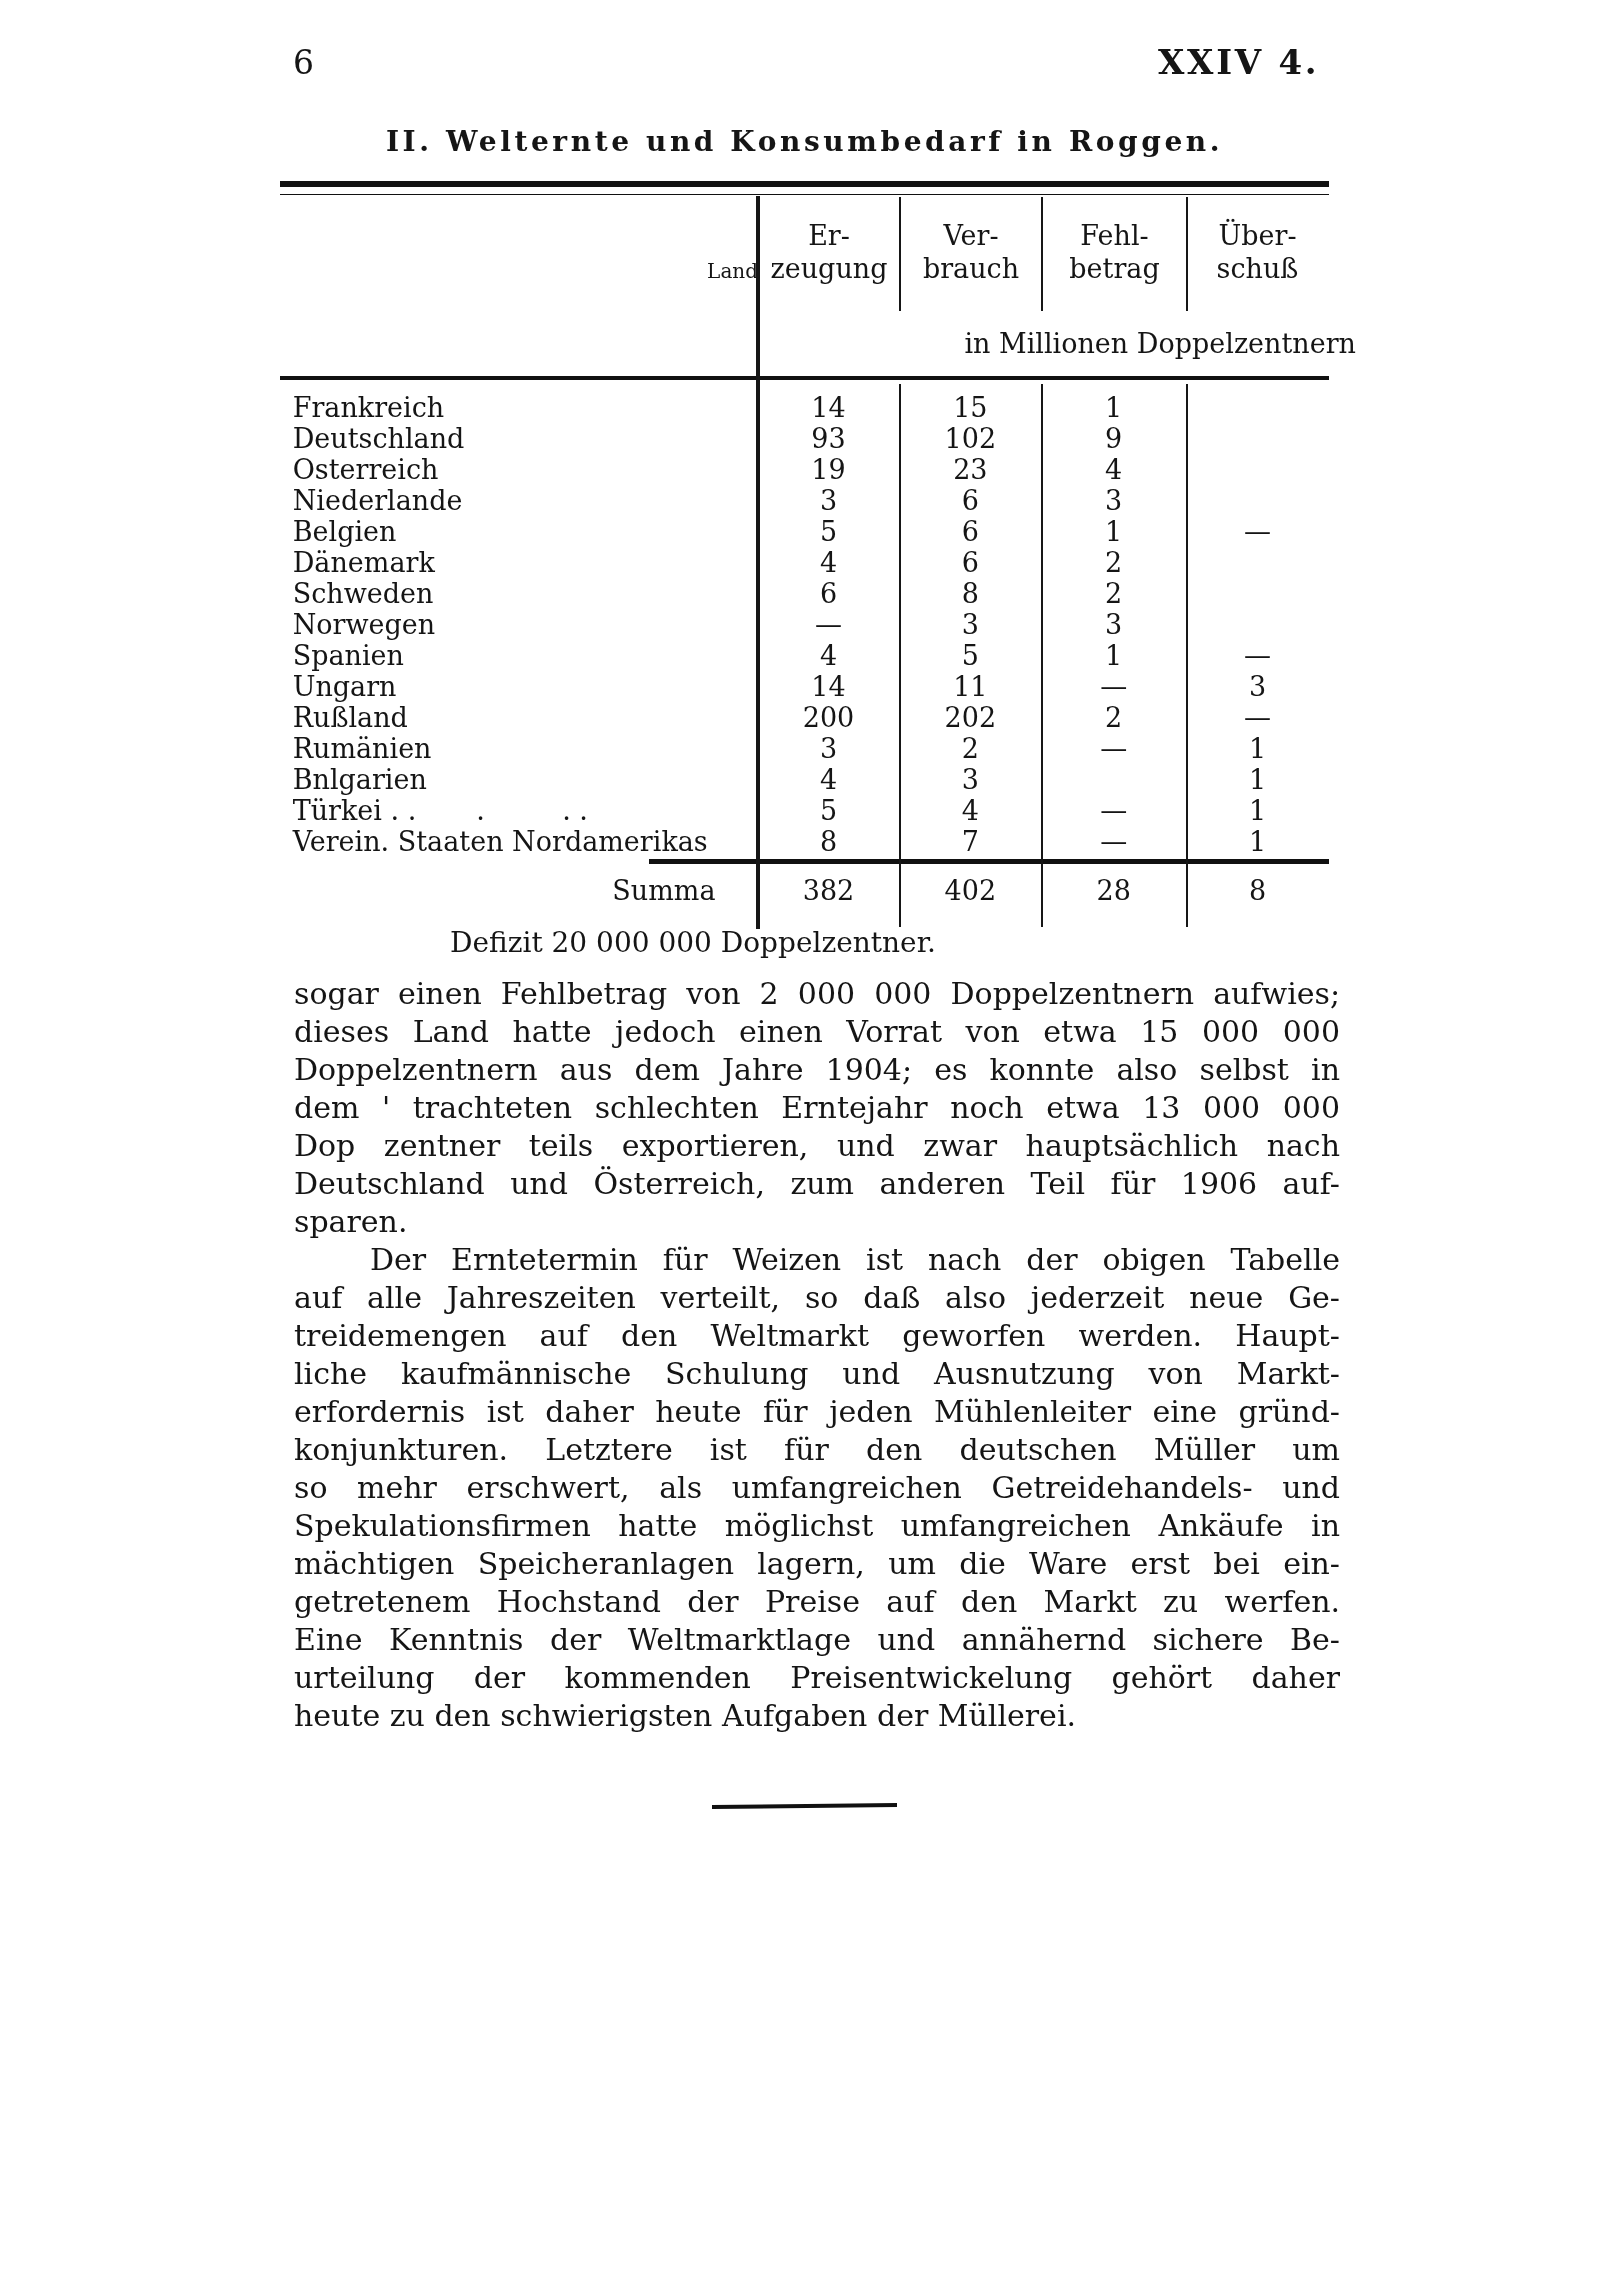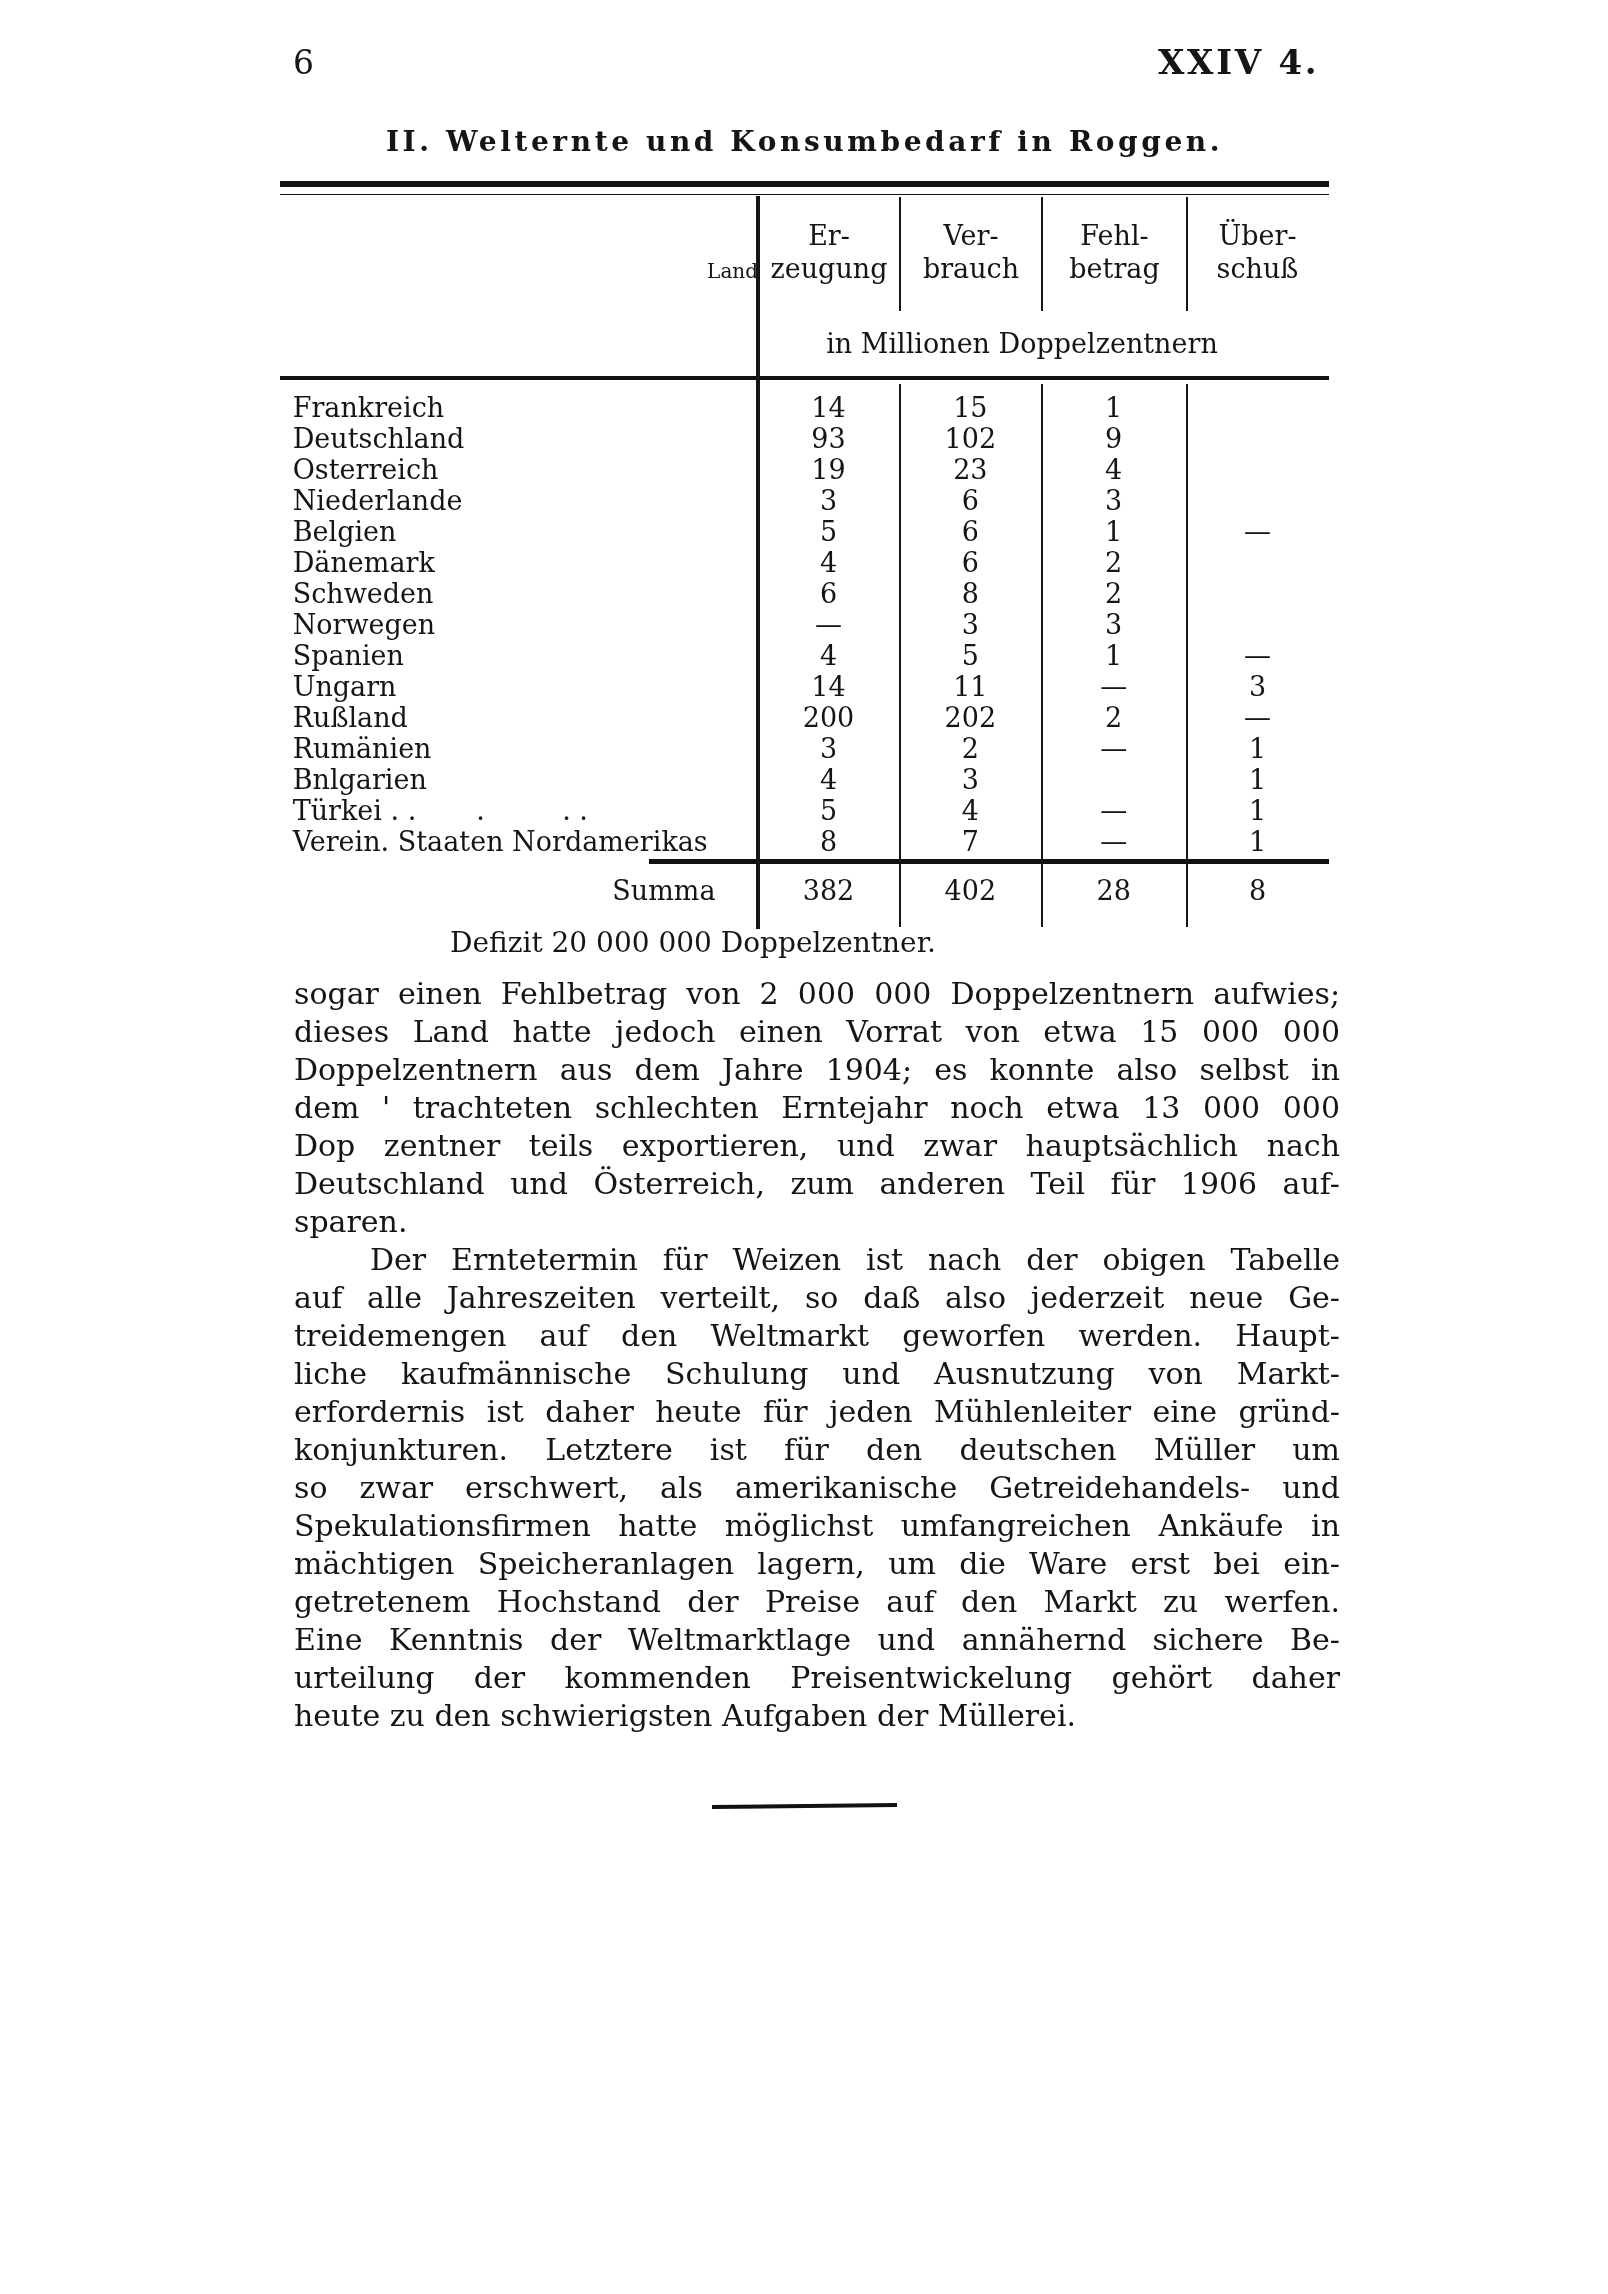--- a/index.html
+++ b/index.html
@@ -28,21 +28,21 @@
   .rule-summa{left:369px;top:678px;right:0;height:4.5px;}
   .vdiv{position:absolute;background:#161616;}
   .vdiv-thick{left:476px;top:14.5px;width:3.6px;height:733px;}
   .vdiv-thin{width:1.8px;}
   .vdiv-hseg{top:16.3px;height:114px;}
   .vdiv-bseg{top:203px;height:543px;}
   .vx1{left:619px;} .vx2{left:761px;} .vx3{left:906px;}
   
   .hdr-land{position:absolute;left:0;top:78px;width:478px;text-align:right;font-size:20px;}
   .colhead{position:absolute;top:38px;text-align:center;font-size:27px;line-height:33px;}
-  .unit-note{position:absolute;left:456px;top:147px;width:572px;text-align:center;font-size:27px;}
+  .unit-note{position:absolute;left:504px;top:147px;width:572px;text-align:right;font-size:27px;}
   
   .tbody{position:absolute;left:0;top:211px;width:100%;}
   .trow{display:flex;height:31px;line-height:31px;font-size:27px;align-items:flex-end;}
   .cell{overflow:visible;}
   .cell-land{width:478px;padding-left:12.7px;box-sizing:border-box;text-align:left;white-space:pre;}
   .cw1{width:142px;text-align:center;}
   .cw2{width:142px;text-align:center;}
   .cw3{width:145px;text-align:center;}
   .cw4{width:143px;text-align:center;}
   
@@ -260,21 +260,21 @@
   <div class="tline">auf alle Jahreszeiten verteilt, so daß also jederzeit neue Ge-</div>
 
   <div class="tline">treidemengen auf den Weltmarkt geworfen werden.  Haupt-</div>
 
   <div class="tline">liche kaufmännische Schulung und Ausnutzung von Markt-</div>
 
   <div class="tline">erfordernis ist daher heute für jeden Mühlenleiter eine gründ-</div>
 
   <div class="tline">konjunkturen.  Letztere ist für den deutschen Müller um</div>
 
-  <div class="tline">so zwar erschwert, als amerikanische Getreidehandels- und</div>
+  <div class="tline">so mehr erschwert, als umfangreichen Getreidehandels- und</div>
 
   <div class="tline">Spekulationsfirmen hatte möglichst umfangreichen Ankäufe in</div>
 
   <div class="tline">mächtigen Speicheranlagen lagern, um die Ware erst bei ein-</div>
 
   <div class="tline">getretenem Hochstand der Preise auf den Markt zu werfen.</div>
 
   <div class="tline">Eine Kenntnis der Weltmarktlage und annähernd sichere Be-</div>
 
   <div class="tline">urteilung der kommenden Preisentwickelung gehört daher</div>

